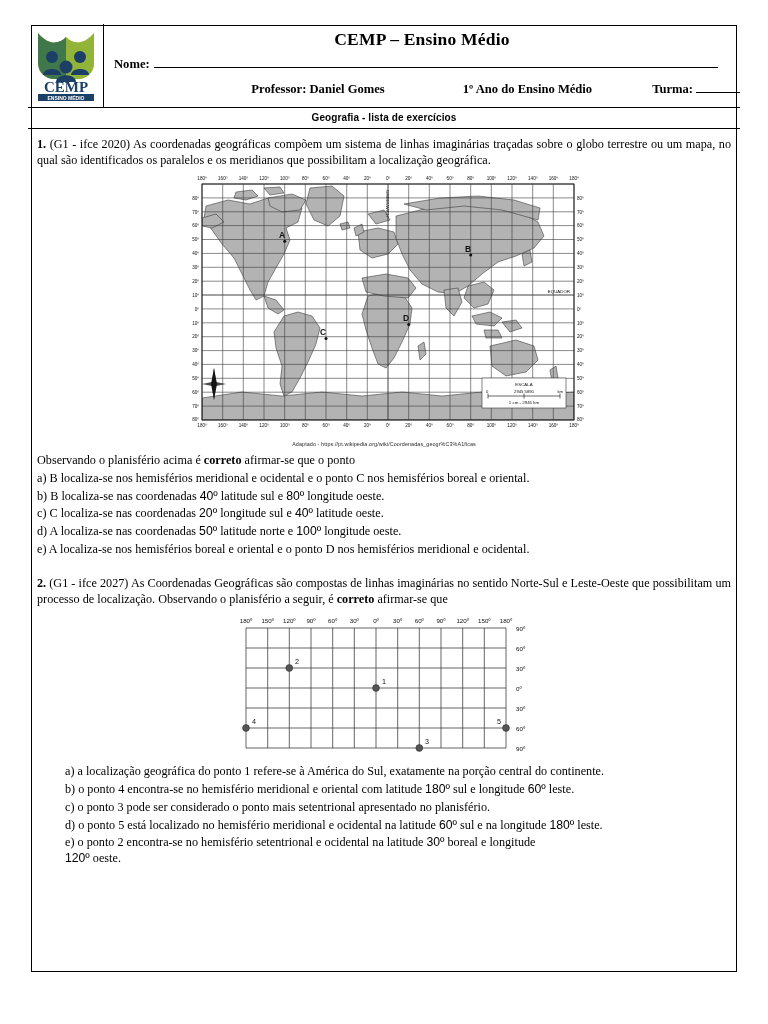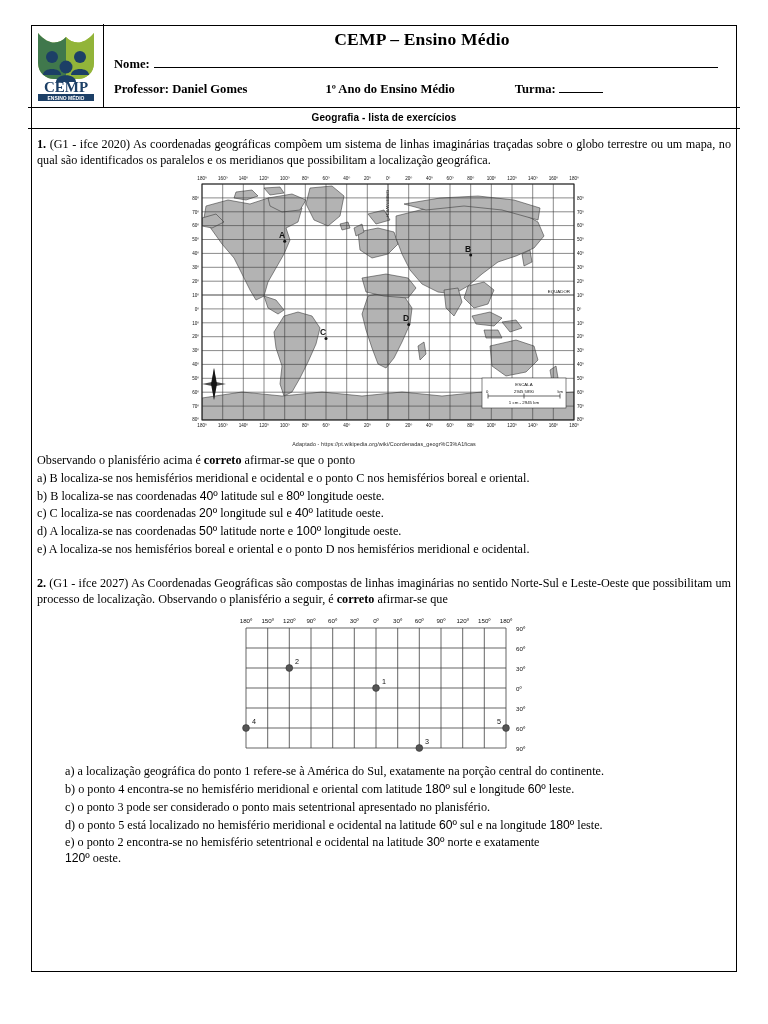--- a/index.html
+++ b/index.html
@@ -75,21 +75,21 @@
     font-family: "Liberation Serif", "DejaVu Serif", serif;
   }
   .hdr-row {
     display: flex;
     align-items: baseline;
     padding-left: 10px;
     font-size: 12.6px;
     font-weight: bold;
   }
   .hdr-row.nome { padding-top: 2px; padding-bottom: 2px; }
-  .hdr-row.prof { padding-top: 7px; }
+  .hdr-row.prof { padding-top: 7px; justify-content: flex-end; }
   .fill-line {
     flex: 1 1 auto;
     border-bottom: 1.1px solid #000;
     margin-left: 4px;
     margin-right: 22px;
     height: 11px;
   }
   .short-line {
     display: inline-block;
     width: 44px;
@@ -545,18 +545,18 @@
             <text x="269" y="114" font-family="Liberation Sans, sans-serif" font-size="7.2" fill="#111">5</text>
           </g>
         </svg>
       </div>
 
       <div id="q2-options" style="margin-top:3px;margin-left:28px;">
           <p class="opt"><span>a) </span><span>a localização geográfica do ponto 1 refere-se à América do Sul, exatamente na porção central do continente.</span></p>
           <p class="opt"><span>b) </span><span>o ponto 4 encontra-se no hemisfério meridional e oriental com latitude </span><span class="deg">180º</span><span> sul e longitude </span><span class="deg">60º</span><span> leste.</span></p>
           <p class="opt"><span>c) </span><span>o ponto 3 pode ser considerado o ponto mais setentrional apresentado no planisfério.</span></p>
           <p class="opt"><span>d) </span><span>o ponto 5 está localizado no hemisfério meridional e ocidental na latitude </span><span class="deg">60º</span><span> sul e na longitude </span><span class="deg">180º</span><span> leste.</span></p>
-          <p class="opt wrap"><span>e) </span><span>o ponto 2 encontra-se no hemisfério setentrional e ocidental na latitude </span><span class="deg">30º</span><span> norte e exatamente</span><br><span class="deg">120º</span><span> oeste.</span></p>
+          <p class="opt wrap"><span>e) </span><span>o ponto 2 encontra-se no hemisfério setentrional e ocidental na latitude </span><span class="deg">30º</span><span> boreal e longitude</span><br><span class="deg">120º</span><span> oeste.</span></p>
         </div>
     </div>
 
   </div>
 </div>
 
 </body></html>

